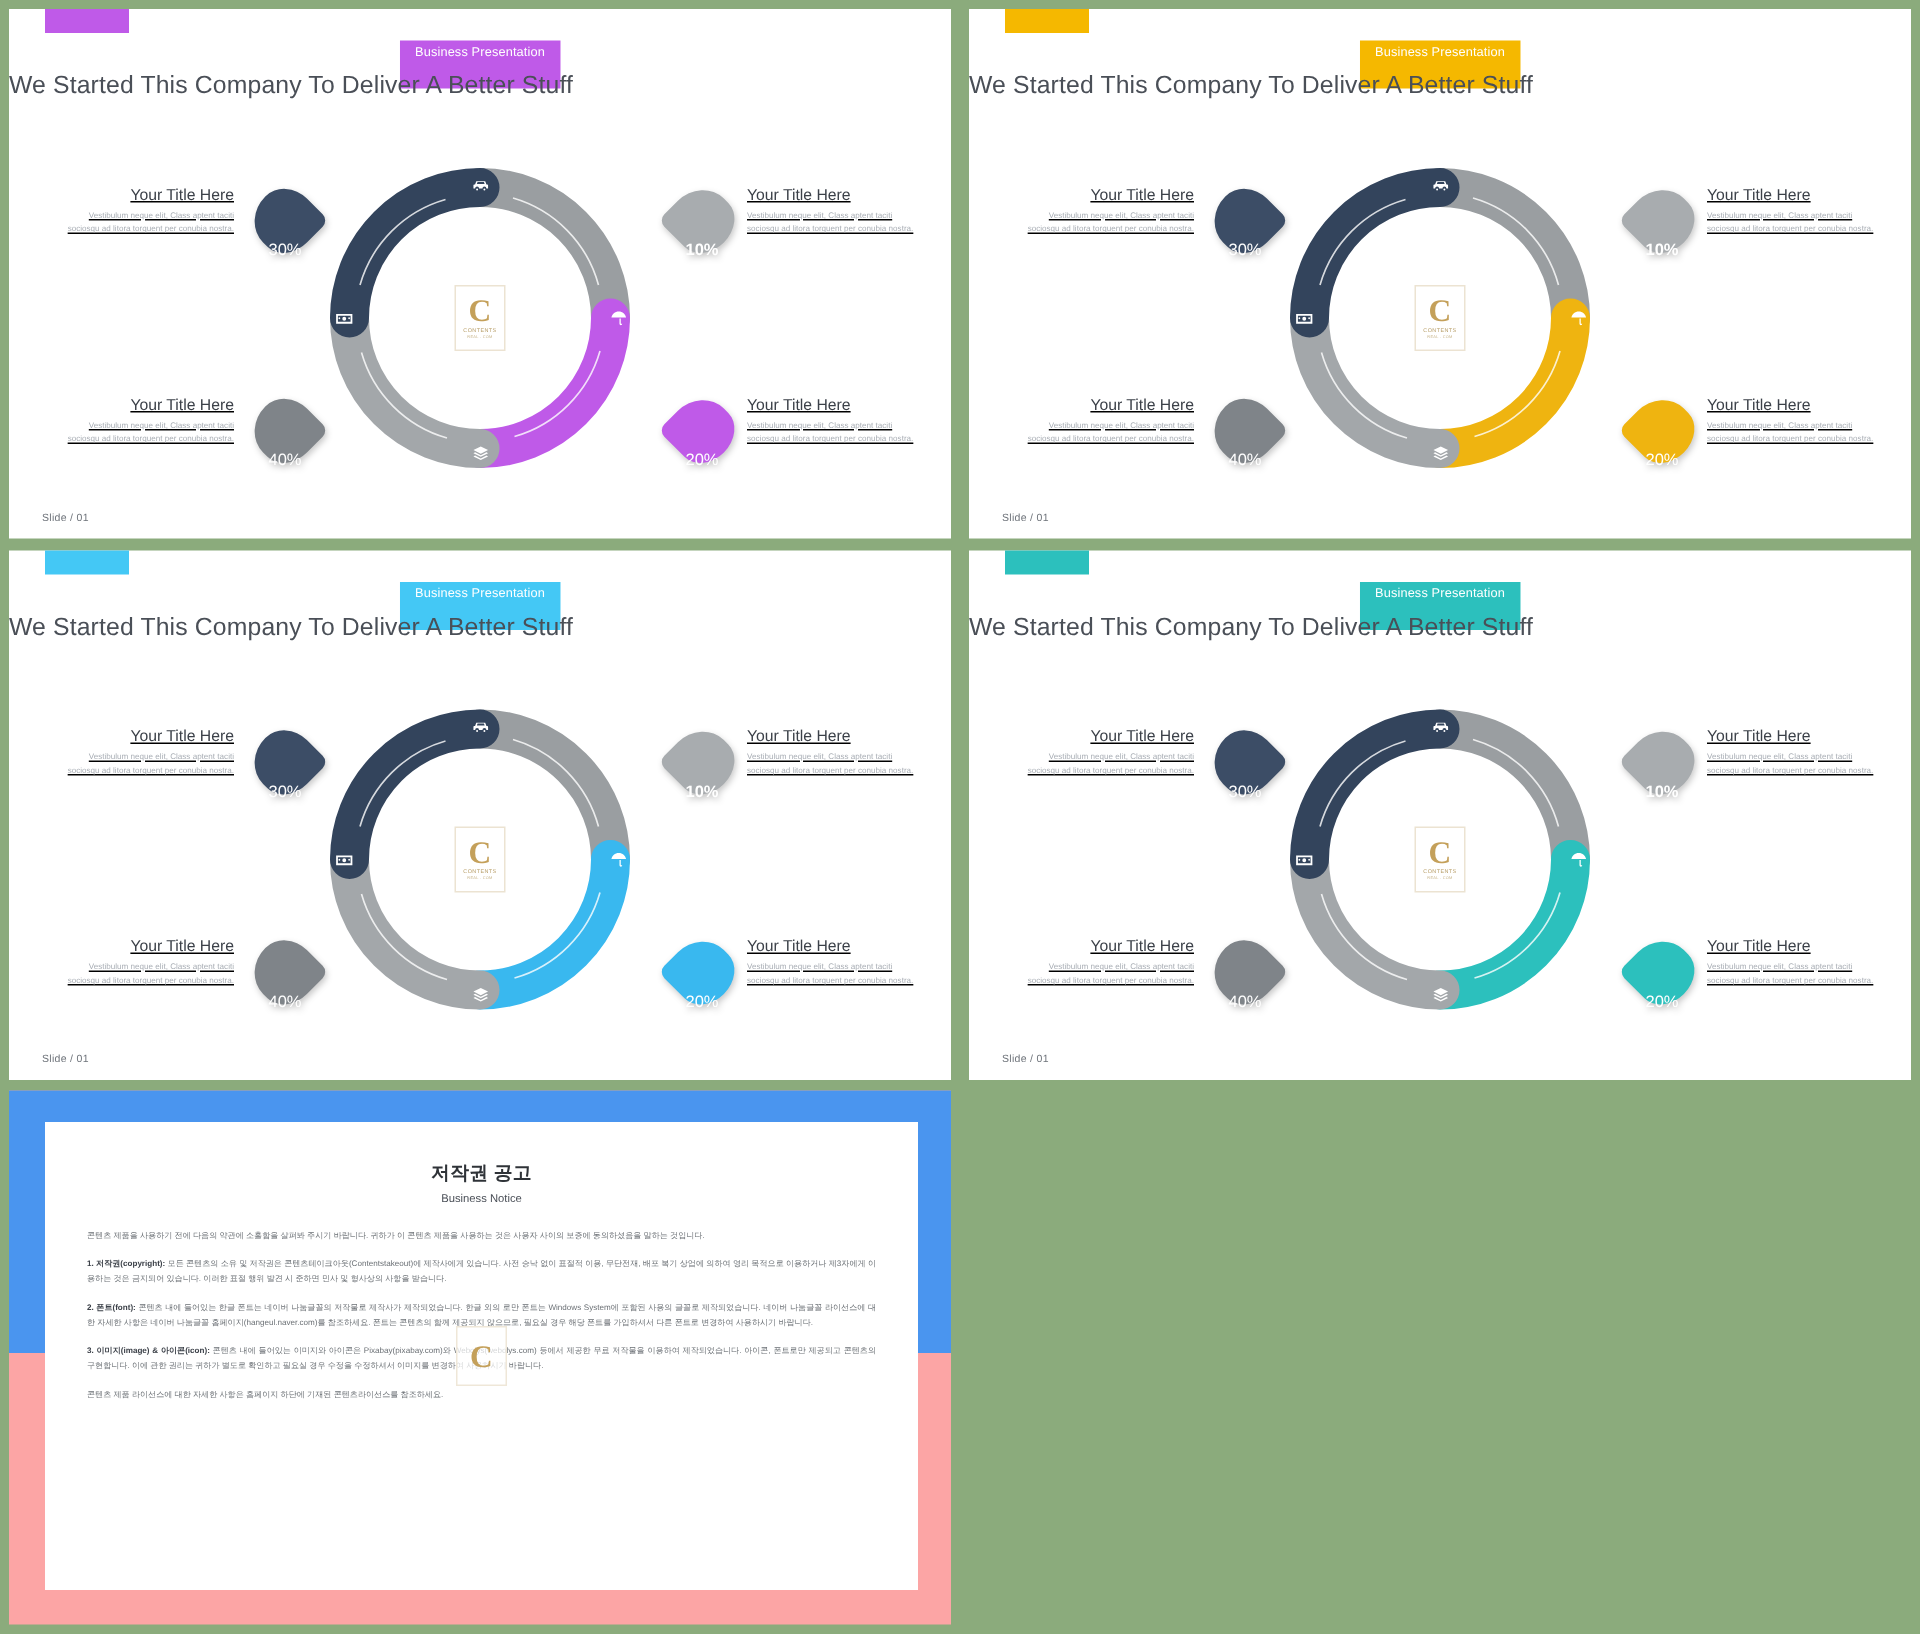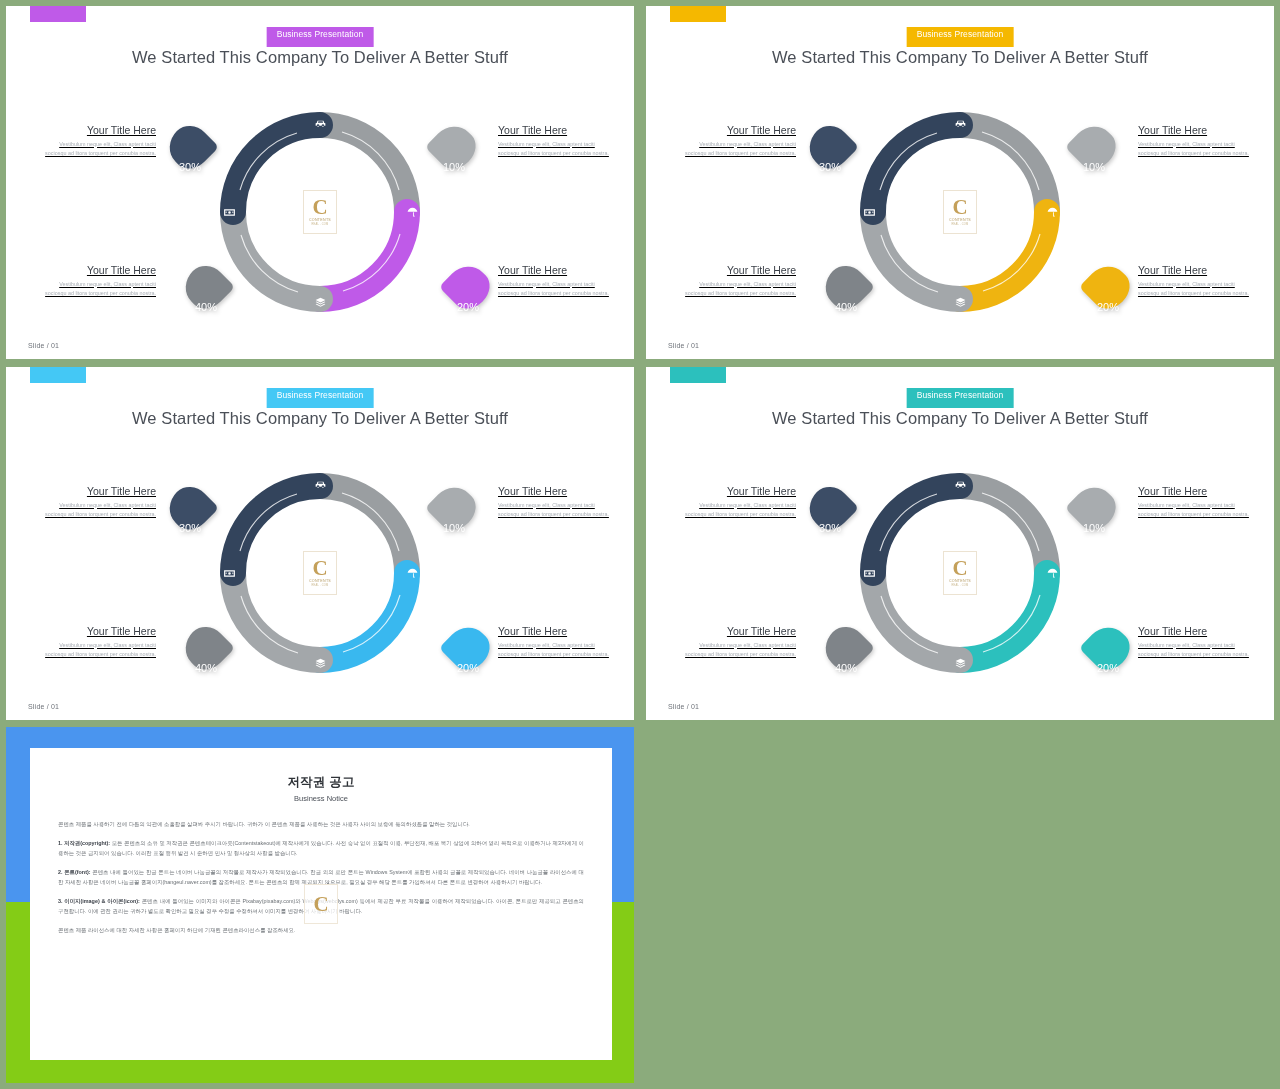--- a/index.html
+++ b/index.html
@@ -29,32 +29,31 @@
   .corner-tab {
     position: absolute;
     left: 24px; top: -10px;
     width: 56px; height: 26px;
   }
 
   .badge {
     position: absolute;
     left: 50%; top: 21px;
     transform: translateX(-50%);
-    padding: 3px 10px 8px;
+    padding: 3px 10px 20px;
     color: #ffffff;
     font-size: 8.5px;
     letter-spacing: .1px;
     white-space: nowrap;
     line-height: 1;
   }
 
   .slide-title {
     position: absolute;
     left: 0; right: 0; top: 42px;
-    text-align: center;
     font-size: 16.5px;
     color: #4a4f57;
     font-weight: 400;
     letter-spacing: .1px;
   }
 
   .slide-footer {
     position: absolute;
     left: 22px; bottom: 10px;
     font-size: 7px;
@@ -96,22 +95,22 @@
     transform: rotate(45deg) scale(.86);
     border-top-right-radius: 14%;
   }
   .pct.point-left .shape {
     border-radius: 40% 50% 50% 40% / 50% 45% 55% 50%;
     transform: rotate(-135deg) scale(.86);
     border-top-right-radius: 14%;
   }
 
   .pct-tl { left: 160px; top: 117px; }
-  .pct-bl { left: 176px; top: 257px; }
-  .pct-tr { left: 424px; top: 117px; }
+  .pct-bl { left: 160px; top: 257px; }
+  .pct-tr { left: 438px; top: 117px; font-weight: bold; }
   .pct-br { left: 438px; top: 257px; }
 
   
   .donut {
     position: absolute;
     left: 50%; top: 100px;
     transform: translateX(-50%);
     width: 212px; height: 212px;
   }
   .donut svg { display: block; width: 212px; height: 212px; }
@@ -144,21 +143,21 @@
   .ic-top    { left: 50%; top: 9px;   transform: translate(-50%,0); }
   .ic-right  { right: 6px; top: 50%;  transform: translate(0,-50%); }
   .ic-bottom { left: 50%; bottom: 8px; transform: translate(-50%,0); }
   .ic-left   { left: 7px;  top: 50%;  transform: translate(0,-50%); }
 
   
   .copy-panel {
     position: absolute;
     left: 6px; top: 727px;
     width: 628px; height: 356px;
-    background: #84cc16;
+    background: #fca5a5;
   }
   .copy-panel .bluetop {
     position: absolute; left: 0; top: 0; width: 628px; height: 175px;
     background: #4a95ef;
   }
   .copy-sheet {
     position: absolute;
     left: 24px; top: 21px;
     width: 582px; height: 312px;
     background: #ffffff;

